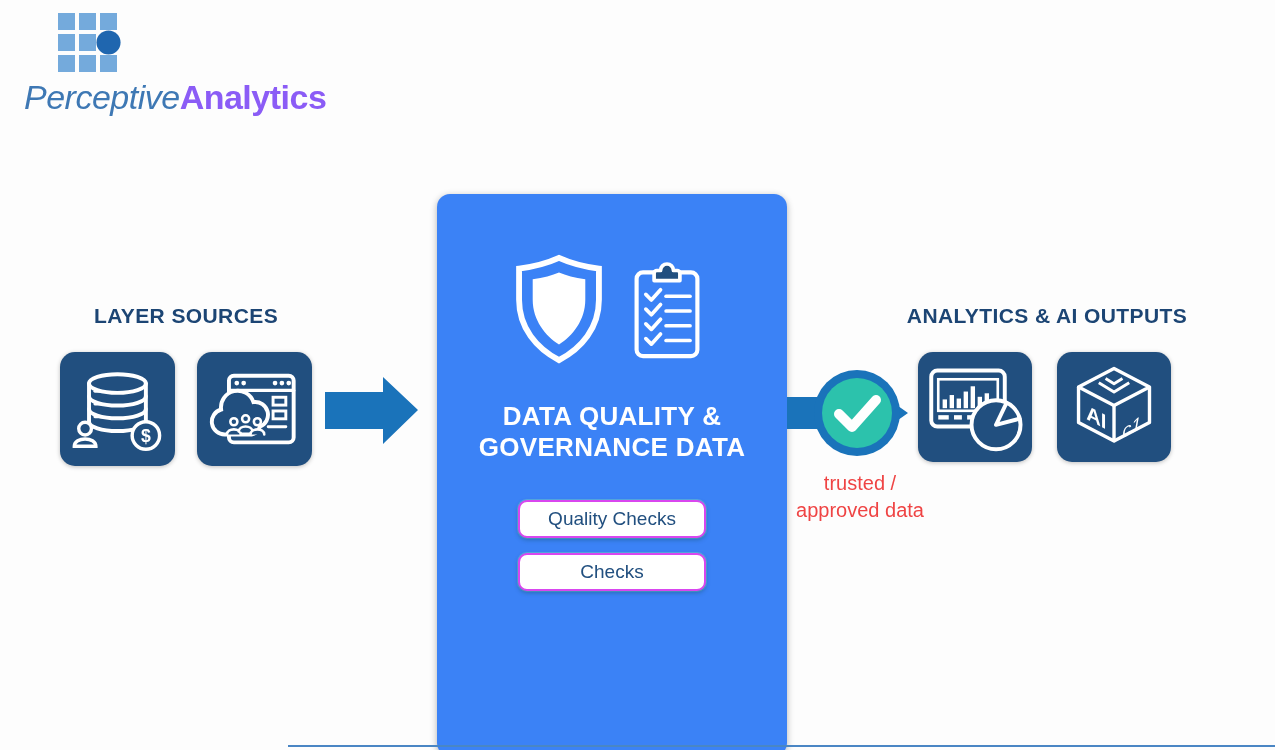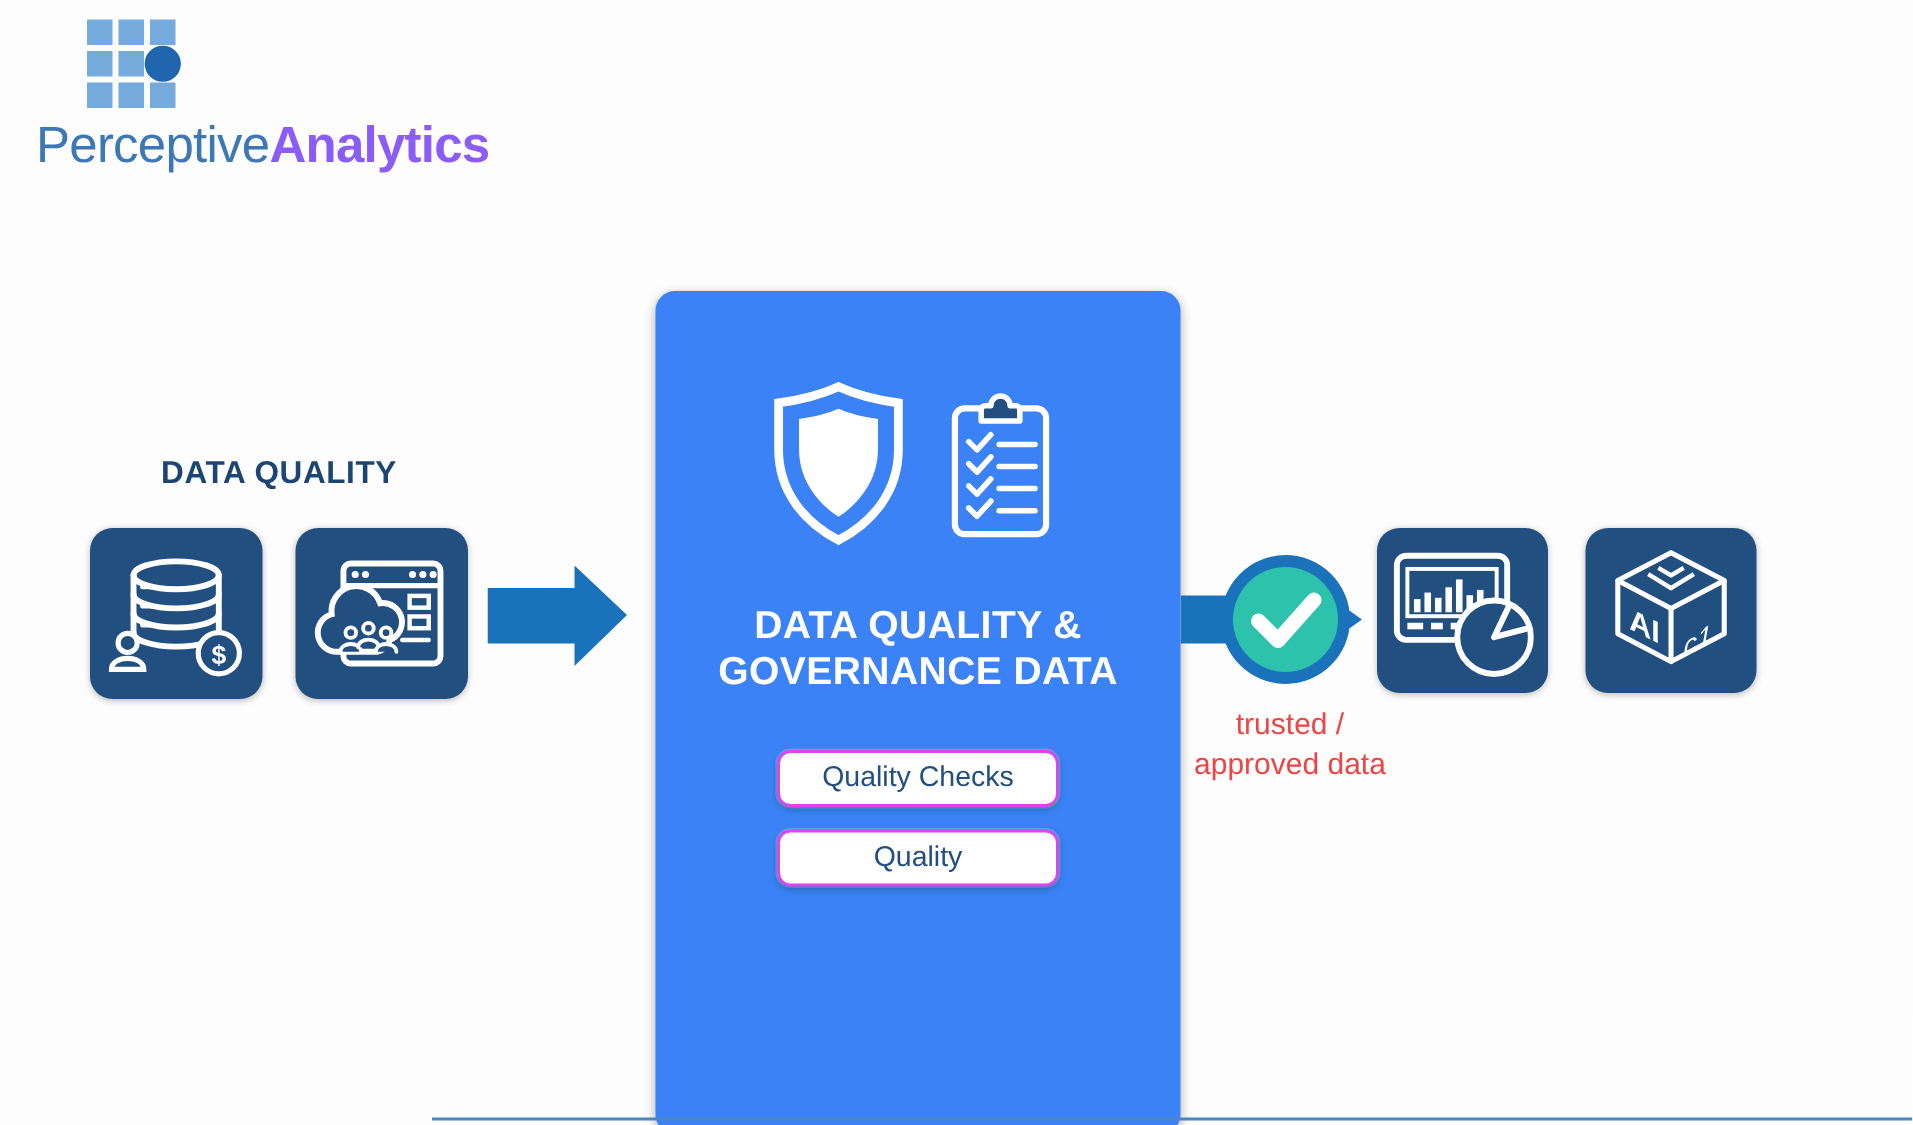--- a/index.html
+++ b/index.html
@@ -5,21 +5,21 @@
   html,body{margin:0;padding:0;background:#fff;}
   .canvas{position:relative;width:1275px;height:750px;background:#fdfdfd;overflow:hidden;
           font-family:"Liberation Sans",sans-serif;}
 
   
   .logo-grid{position:absolute;left:58px;top:13px;display:grid;
              grid-template-columns:repeat(3,17px);grid-template-rows:repeat(3,17px);gap:4px;}
   .logo-grid .sq{background:#74aadc;}
   .logo-grid .dot{background:#1f66af;border-radius:50%;transform:scale(1.42);}
   .logo-text{position:absolute;left:24px;top:78px;font-size:34px;letter-spacing:-0.5px;white-space:nowrap;}
-  .logo-text .light{color:#3e78b4;font-weight:400;}
+  .logo-text .light{color:#3e78b4;font-weight:400;font-style:italic;}
   .logo-text .bold{color:#8b5cf6;font-weight:700;}
 
   
   .section-heading{position:absolute;font-weight:700;font-size:21px;color:#1c4574;
                    letter-spacing:0.4px;text-align:center;}
   .sources-heading{left:60px;top:304px;width:252px;}
   .outputs-heading{left:897px;top:304px;width:300px;}
 
   
   .tile{position:absolute;background:#214f7f;border-radius:15px;
@@ -72,21 +72,21 @@
     <div class="sq"></div>
     <div class="sq"></div>
     <div class="sq"></div>
     <div class="dot"></div>
     <div class="sq"></div>
     <div class="sq"></div>
     <div class="sq"></div>
   </div>
   <div class="logo-text"><span class="light">Perceptive</span><span class="bold">Analytics</span></div>
 
-  <div class="section-heading sources-heading">DATA QUALITY</div>
+  <div class="section-heading sources-heading">LAYER SOURCES</div>
 
   <div class="tile tile-db">
     <svg viewBox="0 0 100 100" fill="none" stroke="#fff" stroke-width="4" stroke-linecap="round">
       <ellipse cx="50" cy="24" rx="29" ry="9.5"></ellipse>
       <path d="M21,24 V63"></path>
         <path d="M79,24 V63"></path>
       <path d="M21,37 A29 9.5 0 0 0 79,37"></path>
       <path d="M21,50 A29 9.5 0 0 0 79,50"></path>
       <path d="M21,63 A29 9.5 0 0 0 79,63"></path>
       <path d="M27,32 h7" stroke-width="3"></path>
@@ -145,39 +145,40 @@
         <path d="M15,84 l6,6 l10,-11"></path>
           <line x1="37" y1="86" x2="63" y2="86"></line>
       </g>
     </svg>
     <div class="gov-title">
       <span>DATA QUALITY &amp;</span><br>
       <span>GOVERNANCE DATA</span>
     </div>
     <div class="gov-buttons">
       <button class="gov-btn">Quality Checks</button>
-      <button class="gov-btn">Quality</button>
+      <button class="gov-btn">Checks</button>
     </div>
   </div>
 
   <svg class="arrow arrow2" width="122" height="58">
     <polygon points="0,13 80,13 80,0 121,29 80,58 80,45 0,45"></polygon>
   </svg>
   <div class="check-wrap">
     <svg viewBox="0 0 88 88">
       <circle cx="44" cy="44" r="43" fill="#1a73ba"></circle>
       <circle cx="44" cy="44" r="35" fill="#2cc2ac"></circle>
       <path d="M26,45 L39,58 L63,31" stroke="#fff" stroke-width="10" fill="none" stroke-linecap="round" stroke-linejoin="round"></path>
     </svg>
   </div>
   <div class="flow-label">
     <span>trusted /</span><br>
     <span>approved data</span>
   </div>
 
+  <div class="section-heading outputs-heading">ANALYTICS &amp; AI OUTPUTS</div>
 
   <div class="tile tile-dash">
     <svg viewBox="0 0 112 108" fill="none" stroke="#fff" stroke-linecap="round">
       <rect x="6" y="12" width="84" height="64" rx="7" stroke-width="4.5"></rect>
       <rect x="14" y="22" width="68" height="36" stroke-width="3"></rect>
       <g fill="#fff" stroke="none">
         <rect x="19" y="45" width="5" height="10"></rect>
         <rect x="27" y="40" width="5" height="15"></rect>
         <rect x="35" y="44" width="5" height="11"></rect>
         <rect x="43" y="36" width="5" height="19"></rect>

